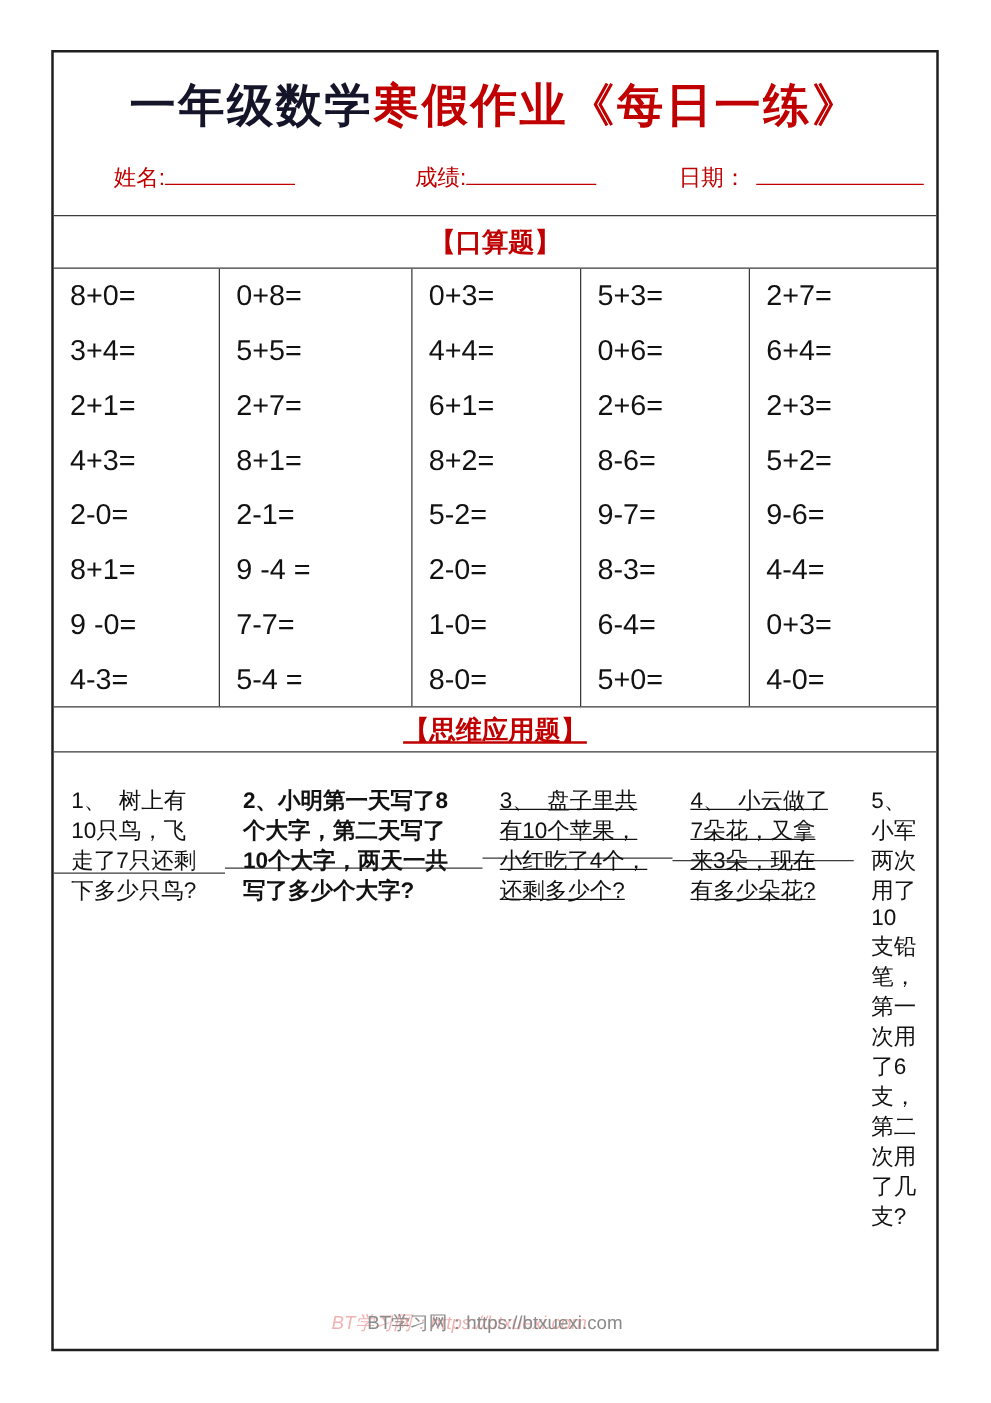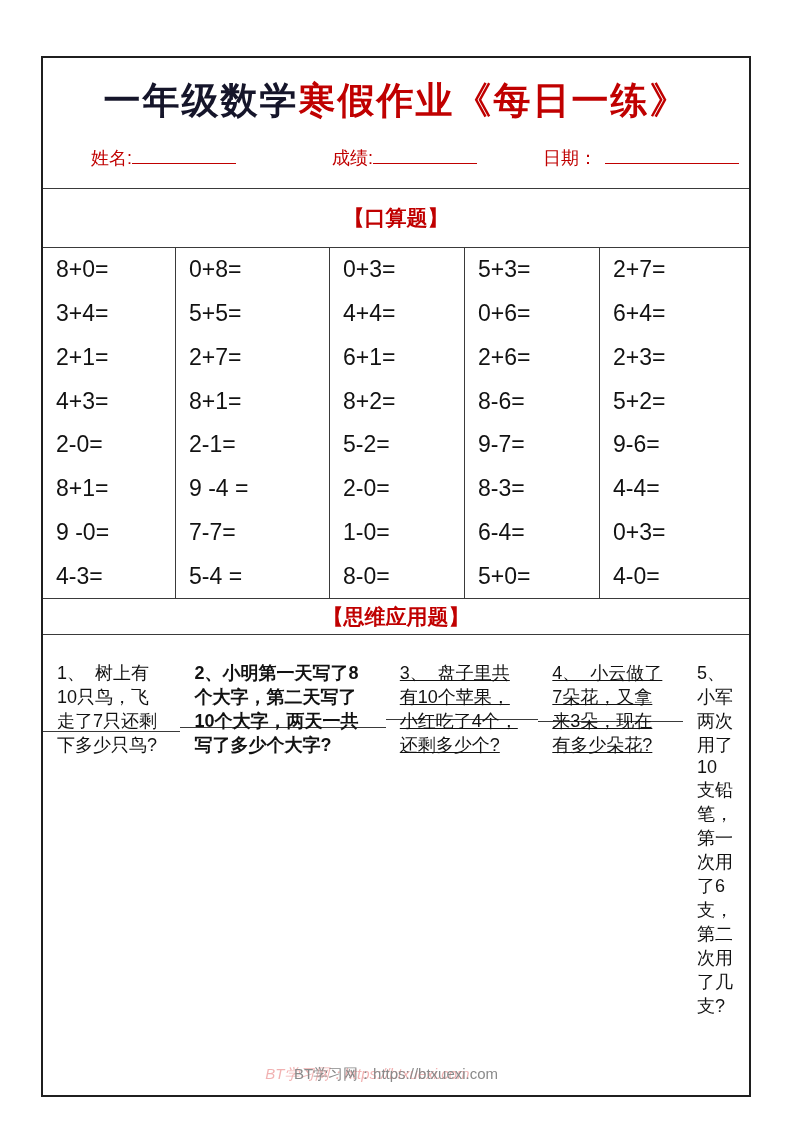--- a/index.html
+++ b/index.html
@@ -9,21 +9,21 @@
     height: 1122px;
     background: #ffffff;
     font-family: "Liberation Sans", "DejaVu Sans", sans-serif;
     color: #121212;
     position: relative;
     overflow: hidden;
   }
   .sheet {
     position: absolute;
     left: 41px;
-    top: 56px;
+    top: 40px;
     width: 710px;
     height: 1041px;
     border: 2px solid #1f1f1f;
     background: #ffffff;
     display: flex;
     flex-direction: column;
   }
   .header-section {
     height: 130px;
     padding: 18px 20px 0 20px;
@@ -62,22 +62,22 @@
   .sec-header {
     border-top: 1px solid #3a3a3a;
     border-bottom: 1px solid #3a3a3a;
     display: flex;
     align-items: center;
     justify-content: center;
     font-weight: bold;
     font-size: 21px;
     color: var(--accent, #c00000);
   }
-  .sec-oral { height: 60px; }
-  .sec-think { height: 37px; }
+  .sec-oral { height: 43px; }
+  .sec-think { height: 37px; text-decoration: underline; }
   .oral-grid {
     height: 350px;
     display: grid;
     grid-template-columns: 133px 154px 135px 135px 1fr;
   }
   .oral-col {
     display: flex;
     flex-direction: column;
     border-right: 1px solid #3a3a3a;
   }

